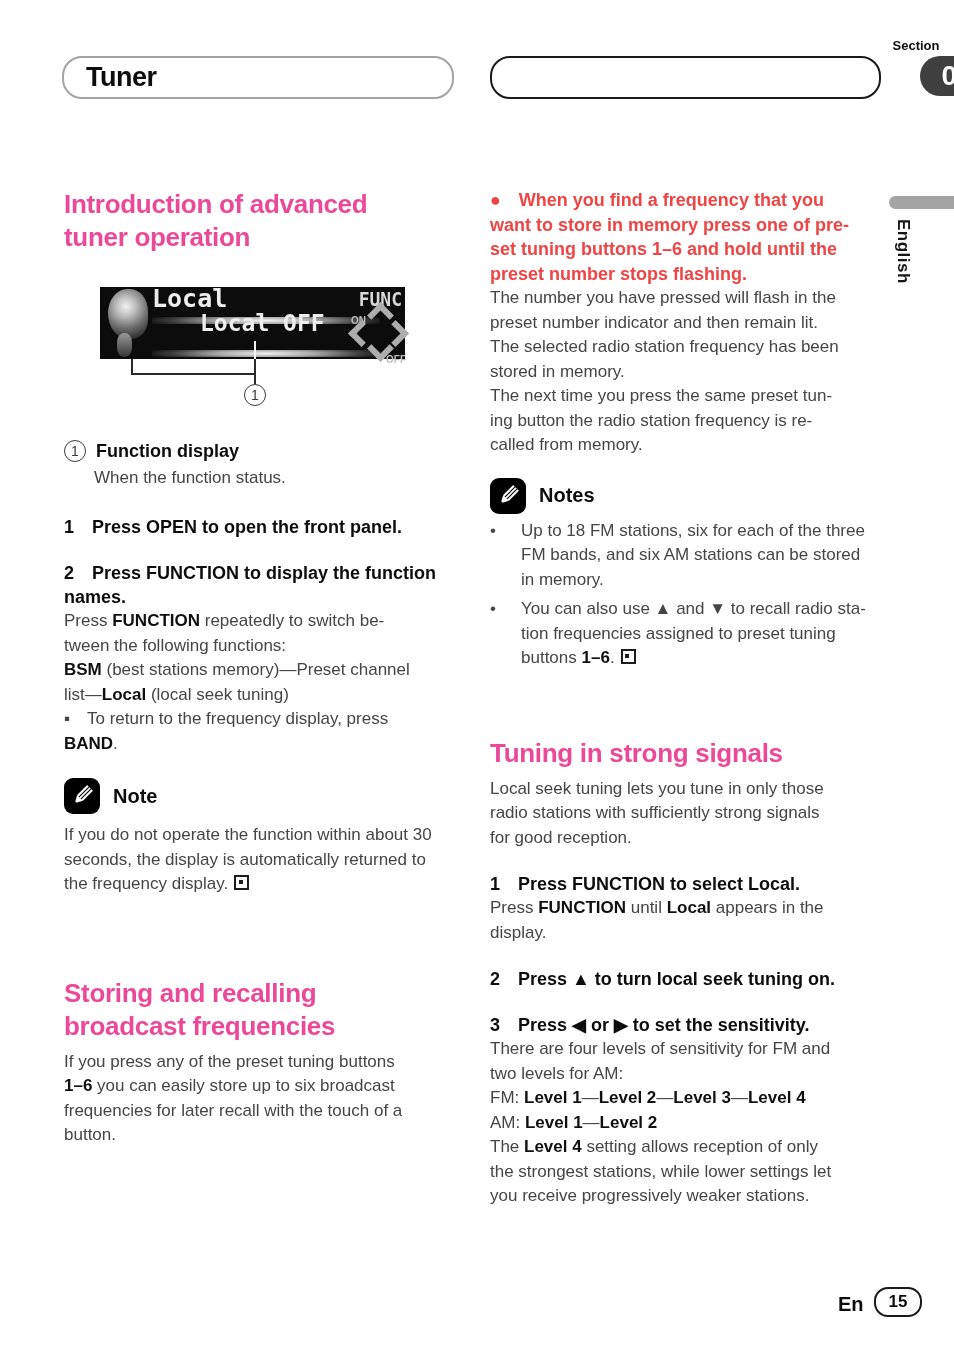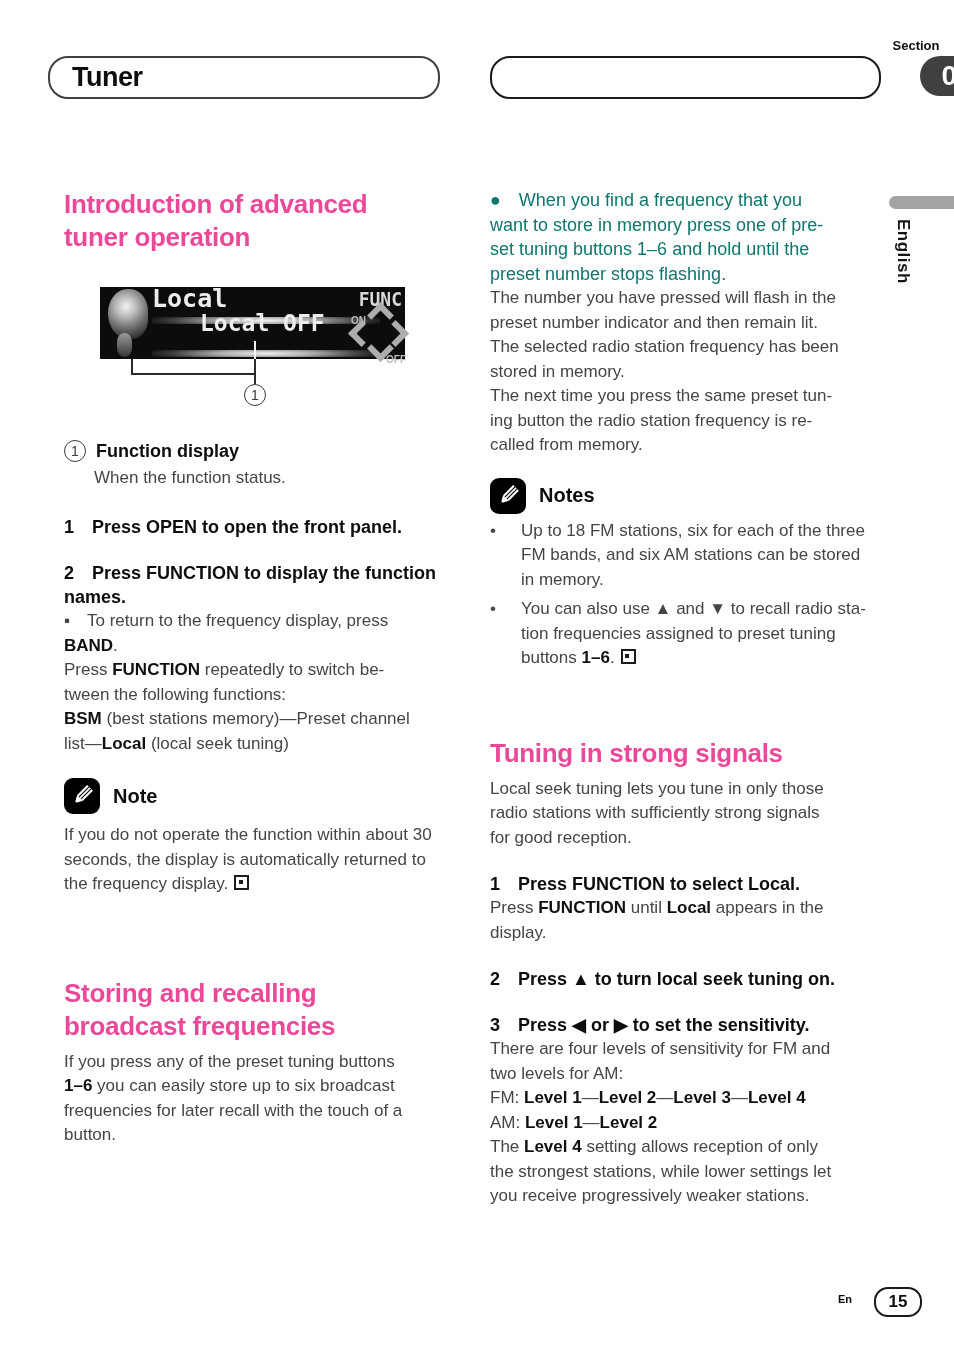--- a/index.html
+++ b/index.html
@@ -3,22 +3,22 @@
 <meta charset="utf-8">
 <style>
   html,body{margin:0;padding:0;background:#e8e8e8;}
   .page{
     position:relative;width:954px;height:1352px;background:#ffffff;
     font-family:"Liberation Sans",sans-serif;color:#454545;overflow:hidden;
   }
   b{color:#101010;}
   
   .title-box{
-    position:absolute;left:48px;top:56px;width:388px;height:39px;
-    border:2px solid #404040;border-radius:20px;display:flex;align-items:center;
+    position:absolute;left:62px;top:56px;width:388px;height:39px;
+    border:2px solid #a3a3a3;border-radius:20px;display:flex;align-items:center;
   }
   .title-box .ttl{font-size:27px;font-weight:bold;color:#0d0d0d;margin-left:22px;letter-spacing:-0.5px;}
   .title-box2{
     position:absolute;left:490px;top:56px;width:387px;height:39px;
     border:2px solid #1a1a1a;border-radius:20px;
   }
   .section-label{position:absolute;left:878px;top:38px;width:76px;text-align:center;
     font-size:13px;font-weight:bold;color:#0d0d0d;}
   .section-badge{
     position:absolute;left:920px;top:56px;width:76px;height:40px;background:#404040;
@@ -32,21 +32,21 @@
     font-size:17px;font-weight:bold;color:#161616;letter-spacing:0.5px;
   }
   
   .col{position:absolute;top:188px;font-size:17px;line-height:24.5px;}
   .col-left{left:64px;width:400px;}
   .col-right{left:490px;width:396px;}
   .h1{font-size:26px;line-height:33px;font-weight:bold;color:#ec4899;letter-spacing:-0.3px;white-space:pre-line;margin:0;}
   .para{white-space:normal;}
   .para-plain{white-space:pre-line;}
   .step-head{font-weight:bold;font-size:18px;line-height:24px;color:#0d0d0d;white-space:pre-line;}
-  .lead-head{font-weight:normal;font-size:18px;line-height:24.5px;color:#0f766e;}
+  .lead-head{font-weight:bold;font-size:18px;line-height:24.5px;color:#ef4444;}
   
   .lcd{position:relative;margin:33px 0 0 36px;width:305px;height:72px;background:#0c0c0c;}
   .lcd-mono{font-family:"DejaVu Sans Mono",monospace;font-weight:bold;color:#ededed;}
   .lcd-row1{position:absolute;left:52px;top:0px;font-size:25px;}
   .lcd-row2{position:absolute;left:100px;top:24px;font-size:23px;}
   .lcd-bar{position:absolute;height:7px;left:52px;width:228px;
     background:radial-gradient(ellipse 55% 120% at center,#f2f2f2 0%,#a8a8a8 40%,#3f3f3f 75%,#0c0c0c 100%);}
   .lcd-bar1{top:30px;}
   .lcd-bar2{top:63px;}
   .lcd-func{position:absolute;right:3px;top:1px;font-family:"DejaVu Sans Mono",monospace;
@@ -92,21 +92,21 @@
   .note-icon{width:36px;height:36px;background:#000;border-radius:9px;display:flex;align-items:center;justify-content:center;}
   .note-label{font-size:20px;font-weight:bold;color:#0d0d0d;}
   .note-body{margin-top:9px;}
   
   .nbullet{display:flex;margin-top:5px;}
   .nbullet .dot{width:31px;flex:none;color:#454545;}
   
   .endmark{display:inline-block;width:11px;height:11px;border:2px solid #1c1c1c;margin-left:6px;vertical-align:-1px;position:relative;}
   .endmark::after{content:"";position:absolute;left:2.5px;top:2.5px;width:4px;height:4px;background:#1c1c1c;}
   
-  .footer-en{position:absolute;left:838px;top:1293px;font-size:11px;font-weight:bold;color:#0d0d0d;}
+  .footer-en{position:absolute;left:838px;top:1293px;font-size:20px;font-weight:bold;color:#0d0d0d;}
   .page-pill{
     position:absolute;left:874px;top:1287px;width:44px;height:26px;border:2px solid #1a1a1a;border-radius:14px;
     display:flex;align-items:center;justify-content:center;font-size:17px;font-weight:bold;color:#0d0d0d;
   }
 </style>
 </head>
 <body>
 
 <div class="page">
 
@@ -154,23 +154,23 @@
         <span class="callout-circle">1</span>
         <span class="func-term">Function display</span>
       </div>
       <div class="func-desc">When the function status.</div>
     </div>
 
     <div class="step-head mt-step1">1  Press OPEN to open the front panel.</div>
 
     <div class="step-head mt-step2">2  Press FUNCTION to display the function
 names.</div>
+    <div class="para">Press <b>FUNCTION</b> repeatedly to switch be-<br>tween the following functions:<br><b>BSM</b> (best stations memory)—Preset channel<br>list—<b>Local</b> (local seek tuning)</div>
+
     <div class="para">▪  To return to the frequency display, press<br><b>BAND</b>.</div>
-
-    <div class="para">Press <b>FUNCTION</b> repeatedly to switch be-<br>tween the following functions:<br><b>BSM</b> (best stations memory)—Preset channel<br>list—<b>Local</b> (local seek tuning)</div>
 
     <div class="mt-note">
       <div class="note-head">
         <span class="note-icon">
           <svg width="26" height="26" viewBox="0 0 24 24">
             <g transform="rotate(45 12 12)">
               <rect x="8.2" y="1.5" width="7.6" height="13" fill="#ffffff"></rect>
               <line x1="10.7" y1="1.5" x2="10.7" y2="14.5" stroke="#000" stroke-width="1"></line>
               <line x1="13.3" y1="1.5" x2="13.3" y2="14.5" stroke="#000" stroke-width="1"></line>
               <polygon points="8.2,14.5 15.8,14.5 12,21.5" fill="#ffffff"></polygon>

